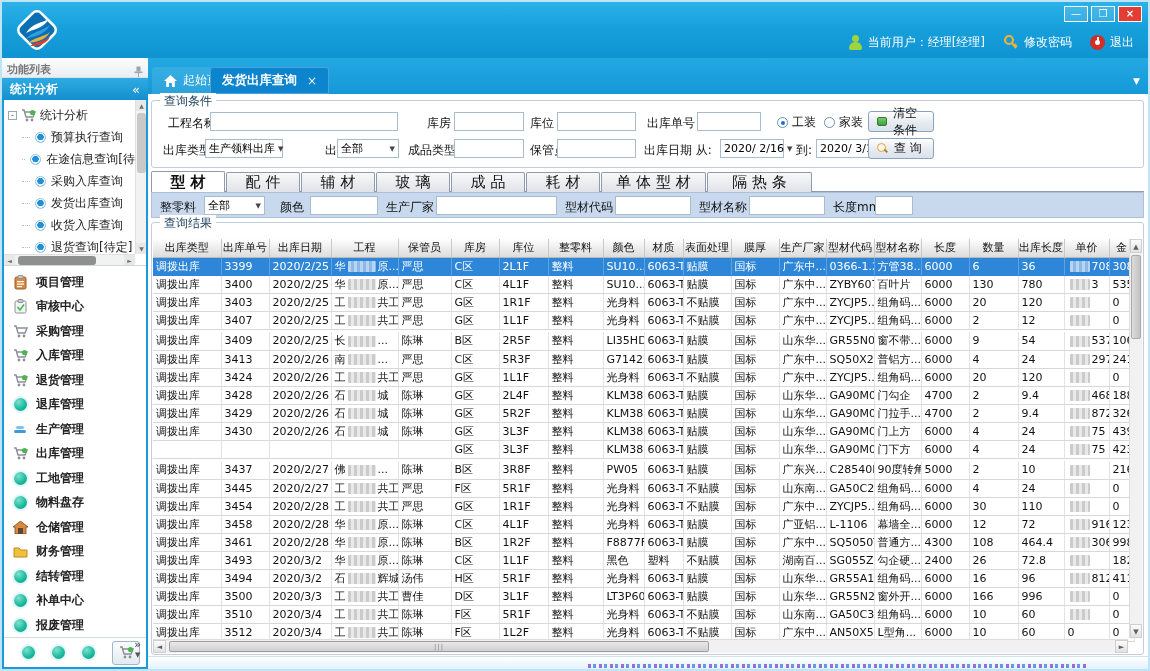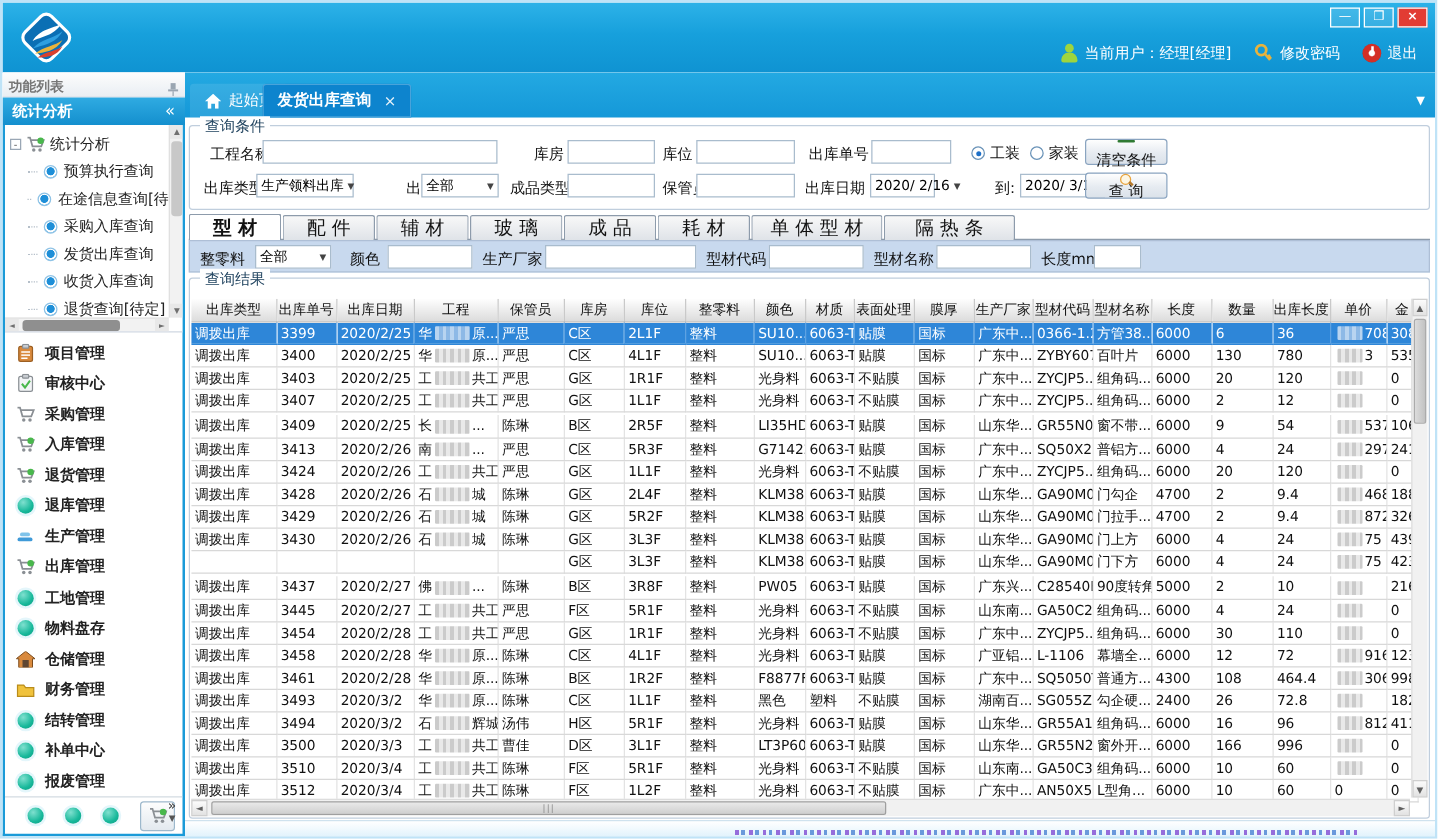--- a/index.html
+++ b/index.html
@@ -81,21 +81,21 @@
   .tbx { position:absolute; height:19px; border:1px solid #a9bccd; background:#fff; font-size:11px; padding:0 3px;
     font-family:inherit; }
   .combo { position:absolute; height:19px; border:1px solid #a9bccd; background:#fff; font-size:11px;
     display:flex; align-items:center; padding:0 3px; white-space:nowrap; }
   .combo .dd { margin-left:auto; font-size:7px; color:#444; padding-left:3px; }
   .radio { position:absolute; display:flex; align-items:center; gap:4px; font-size:12px; color:#111; }
   .rdot { width:11px; height:11px; border-radius:50%; border:1px solid #6a93b8; background:#fff; position:relative; }
   .rdot.on:before { content:""; position:absolute; left:2.5px; top:2.5px; width:4px; height:4px; border-radius:50%; background:#1d70c8; }
   .btn { position:absolute; height:21px; border:1px solid #8aa4c0; border-radius:3px;
     background:linear-gradient(#fefefe,#e6ebf1 55%, #dbe2ea); font-size:12px; color:#111;
-    display:flex; align-items:center; gap:6px; padding:0 8px; cursor:default;flex-direction:column; }
+    display:flex; align-items:center; gap:6px; padding:0 8px; cursor:default; }
   .icon-clear { width:14px; height:9px; border:1px solid #2f7a33; border-radius:2px; background:linear-gradient(#7ccb6c,#3d9e45); }
   .icon-mag { width:11px; height:11px; position:relative; }
   .icon-mag:before { content:""; position:absolute; left:0; top:0; width:7px; height:7px; border:1.5px solid #e8a33d; border-radius:50%; background:#fdf6e3; }
   .icon-mag:after { content:""; position:absolute; left:7px; top:7px; width:4px; height:1.5px; background:#b5782a; transform:rotate(45deg); }
 
   .mat-tabs { position:absolute; left:3px; top:114px; right:4px; height:20px; display:flex; border-bottom:1px solid #8d9bab; }
   .mat-tab { height:20px; width:74px; border:1px solid #8d9bab; border-bottom:none; border-radius:2px 2px 0 0;
     background:linear-gradient(#f8f8f8,#dfe3e8); font-size:15px; color:#111; display:flex; align-items:center;
     justify-content:center; margin-right:1px; white-space:nowrap; }
   .mat-tab.wide { width:105px; }
@@ -440,21 +440,21 @@
       <span class="fld-label" style="left:133px; top:41px;margin-left:40px;">出库审核</span>
       <div class="combo" style="left:185px; top:38px; width:62px;">
         <span>全部</span>
           <span class="dd">▼</span>
       </div>
       <span class="fld-label" style="left:256px; top:41px;">成品类型</span>
       <input class="tbx" style="left: 302px; top: 38px; width: 70px;" value="">
       <span class="fld-label" style="left:378px; top:41px;">保管员</span>
       <input class="tbx" style="left: 405px; top: 38px; width: 79px;" value="">
       <span class="fld-label" style="left:492px; top:41px;">出库日期 从:</span>
-      <div class="combo" style="left:544px; top:38px; width:52px;">
+      <div class="combo" style="left:568px; top:38px; width:64px;">
         <span>2020/ 2/16</span>
           <span class="dd">▼</span>
       </div>
       <span class="fld-label" style="left:644px; top:41px;">到:</span>
       <div class="combo" style="left:664px; top:38px; width:68px;">
         <span>2020/ 3/16</span>
           <span class="dd">▼</span>
       </div>
       <div class="btn" style="left:716px; top:37px; width:66px;">
         <span class="icon-mag"></span>

